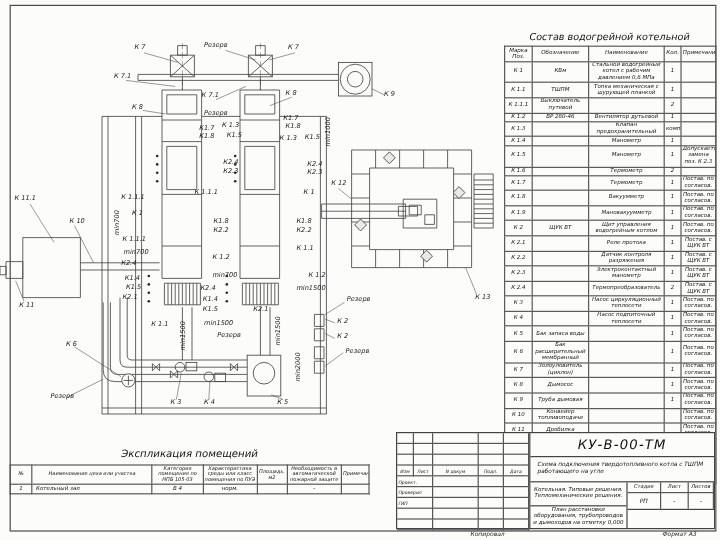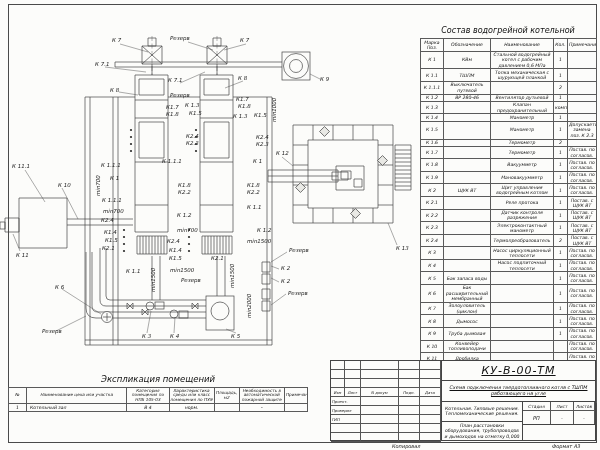--- a/index.html
+++ b/index.html
@@ -24,21 +24,21 @@
   #tblock{position:absolute;left:330px;top:360px;width:266px;height:81px;border:1px solid #444;
           display:flex;box-sizing:border-box;background:#fcfcfa;}
   #tb-left{width:110px;display:grid;grid-template-columns:14px 16px 38px 21px 21px;
            grid-auto-rows:9px;border-right:0.8px solid #444;}
   #tb-left div{border-right:0.4px solid #555;border-bottom:0.4px solid #555;
                font:italic 3.8px "DejaVu Sans",sans-serif;color:#161616;
                display:flex;align-items:center;justify-content:center;overflow:hidden;white-space:nowrap;}
   #tb-left .role{grid-column:1 / span 2;justify-content:flex-start;padding-left:1px;}
   #tb-right{flex:1;display:flex;flex-direction:column;}
   .tb-cell{border-bottom:0.8px solid #444;display:flex;align-items:center;justify-content:center;
-           font:italic 5px "DejaVu Sans",sans-serif;color:#111;text-align:center;text-decoration:underline;}
+           font:italic 5px "DejaVu Sans",sans-serif;color:#111;text-align:left;}
   #doc-number{height:19px;font-size:11px;letter-spacing:1px;}
   #doc-title{height:20px;font-size:4.8px;line-height:1.25;padding:0 6px;}
   #tb-bottom{flex:1;display:flex;}
   #tb-bl{width:80px;border-right:0.8px solid #444;display:flex;flex-direction:column;}
   .tb-small{flex:1;display:flex;align-items:center;justify-content:center;
             font:italic 4.6px "DejaVu Sans",sans-serif;color:#111;text-align:center;
             padding:0 2px;line-height:1.2;}
   #tb-bl .tb-small:first-child{border-bottom:0.8px solid #444;}
   #tb-br{flex:1;display:flex;flex-direction:column;}
   #stage-table{display:grid;grid-template-columns:28px 23px 1fr;border-bottom:0.8px solid #444;}

